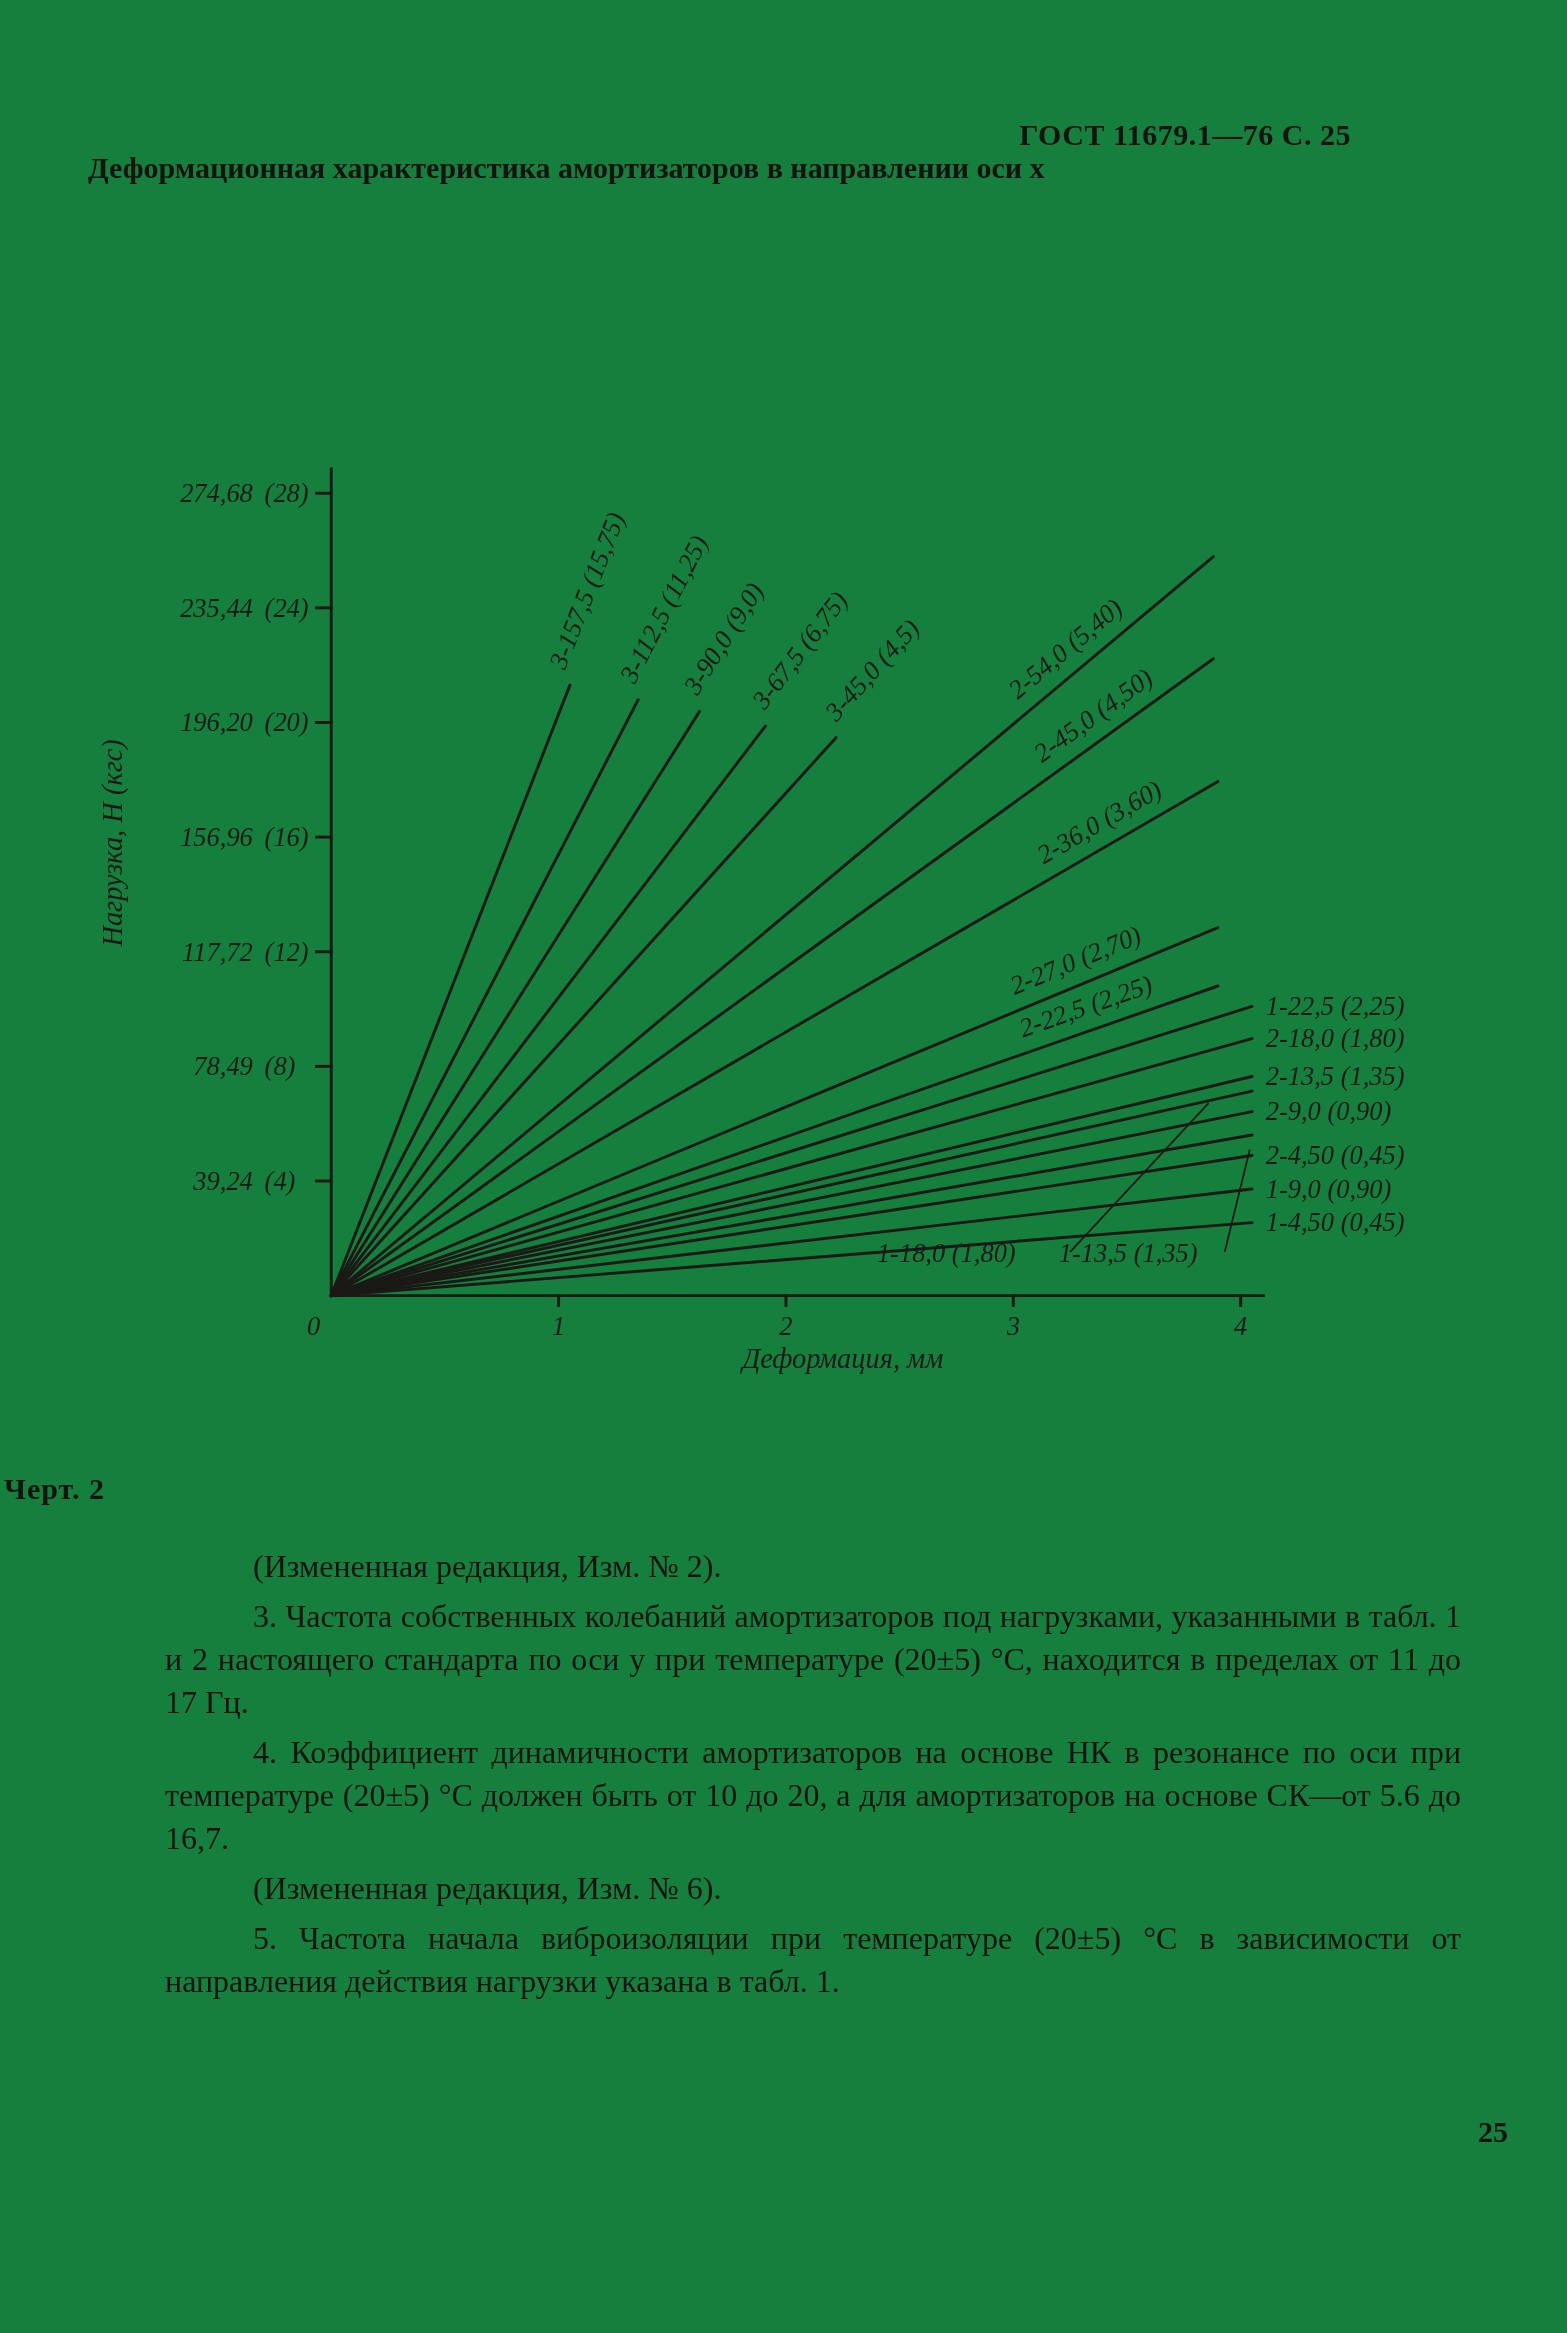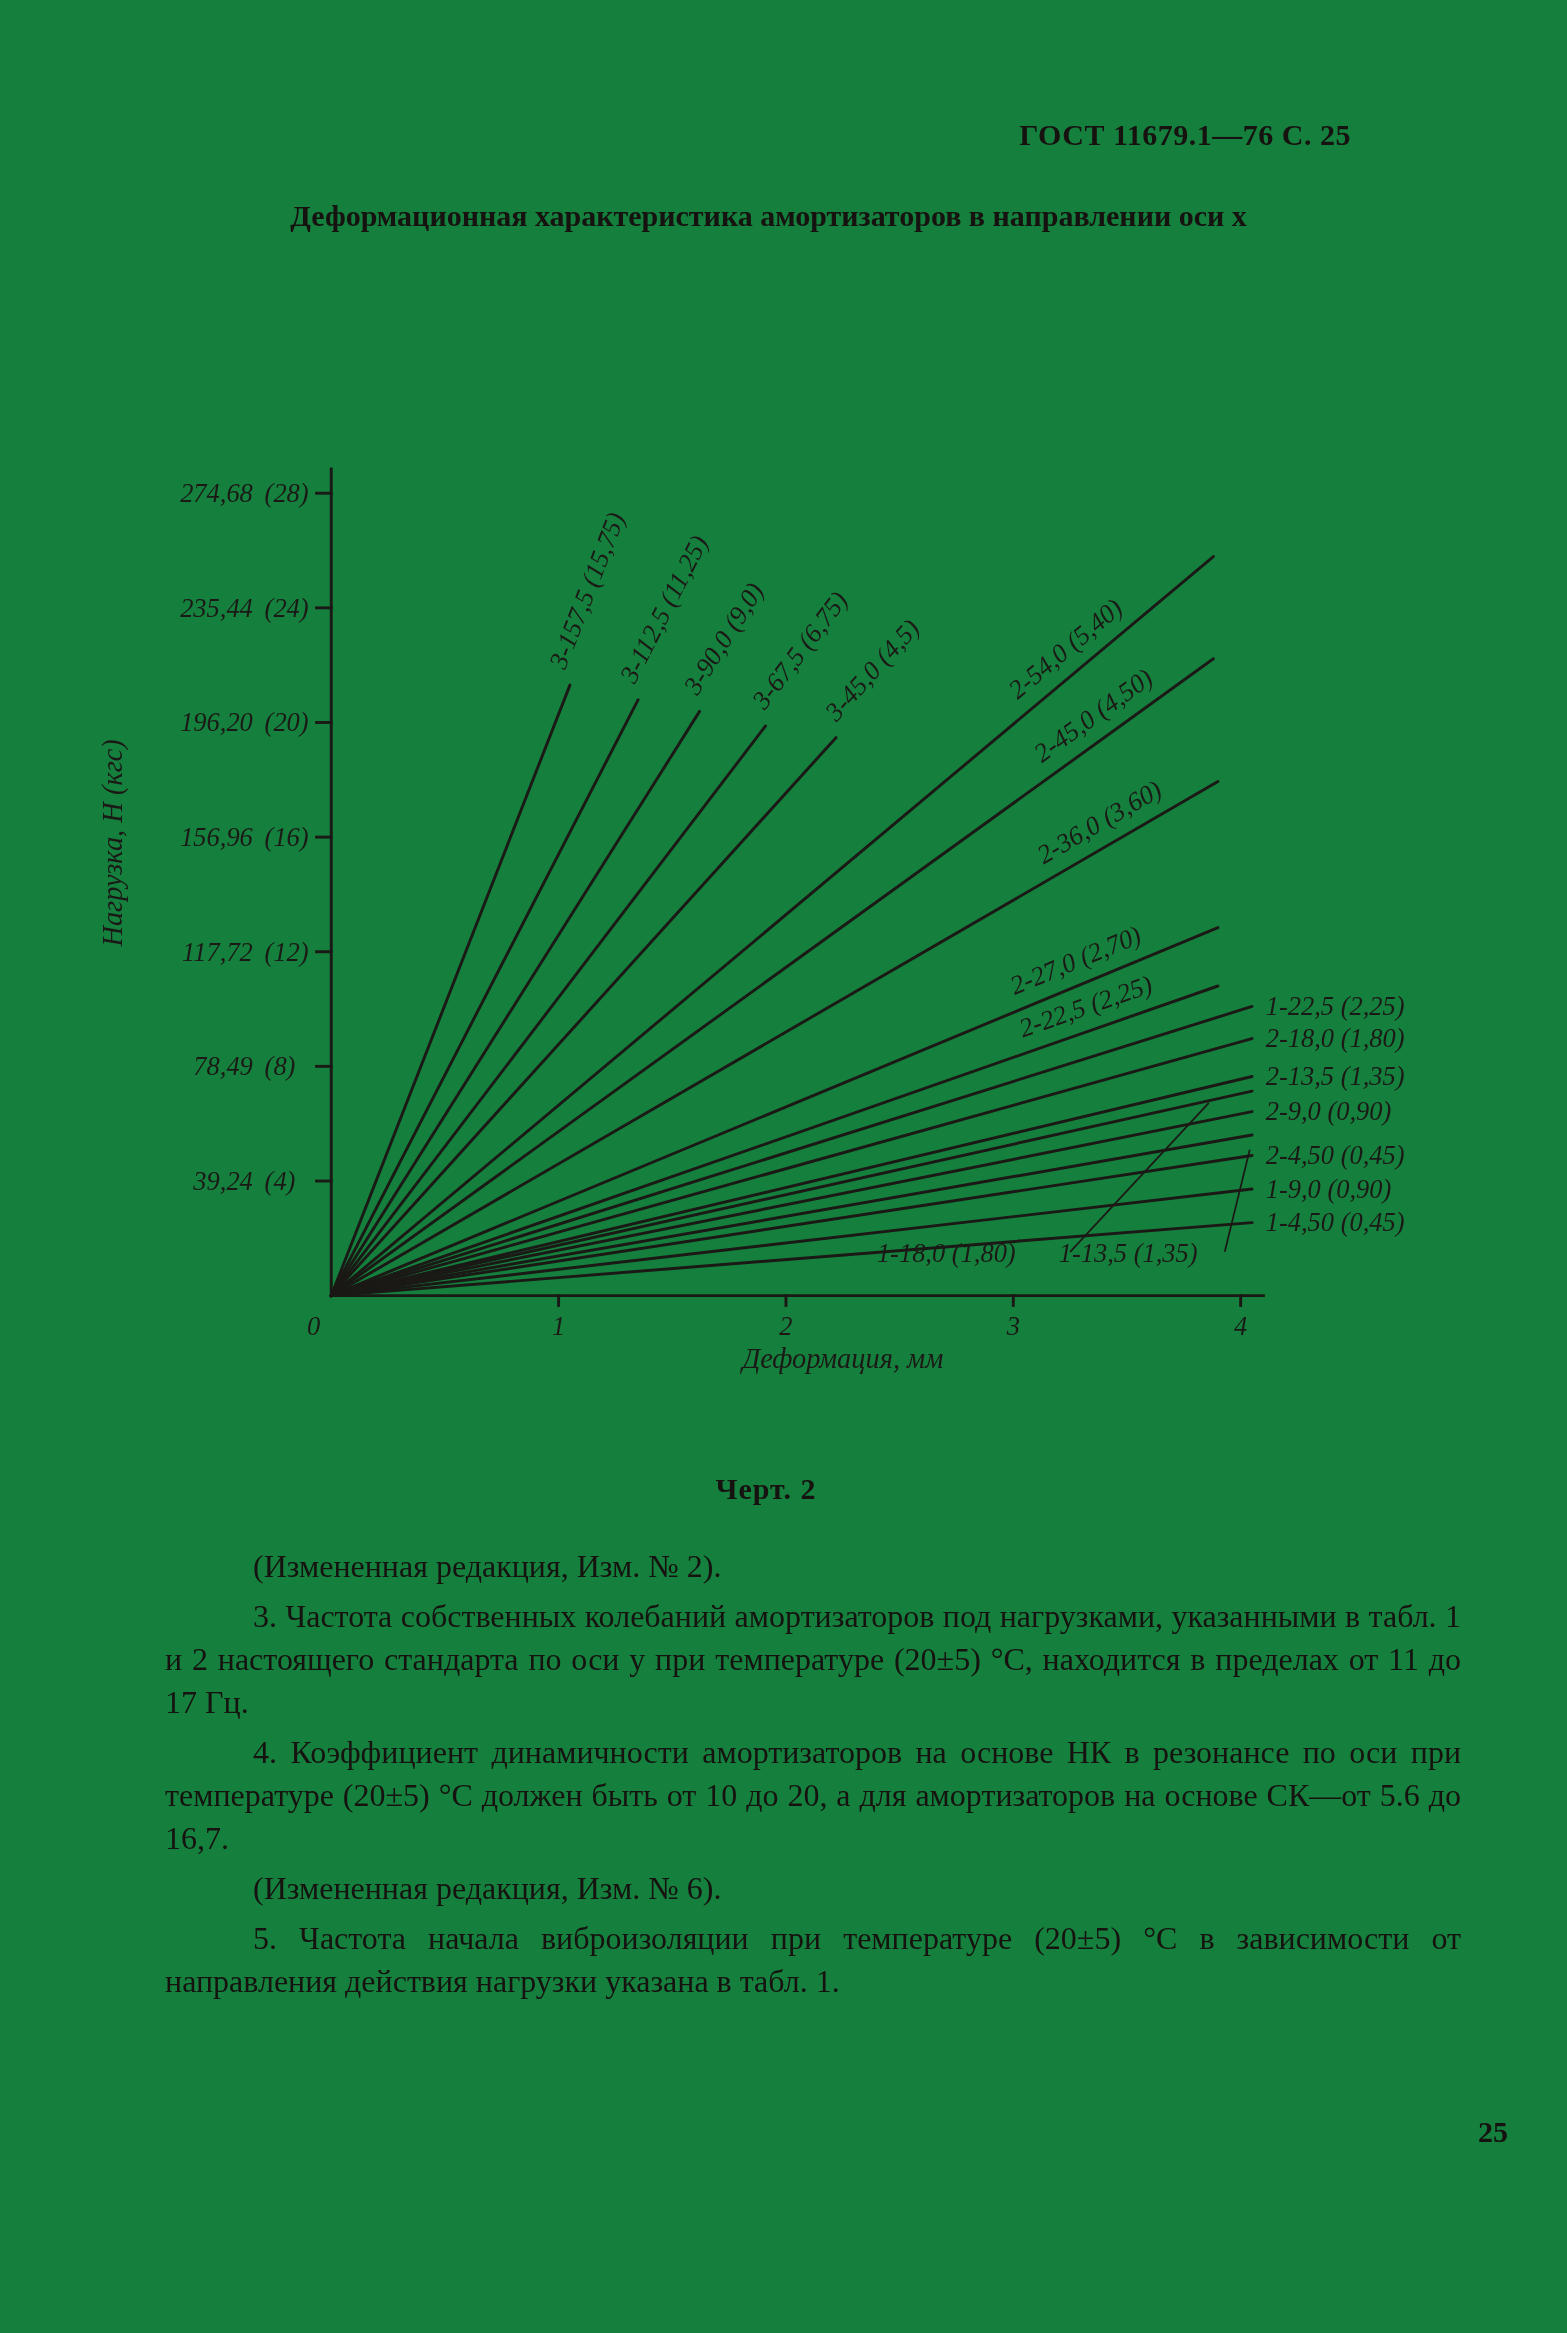--- a/index.html
+++ b/index.html
@@ -1,31 +1,31 @@
 <!DOCTYPE html>
 <html><head>
 <meta charset="utf-8">
 <style>
   * { margin:0; padding:0; box-sizing:border-box; }
   html,body { width:1567px; height:2334px; }
   body { background:#ffffff; position:relative; font-family:"Liberation Serif", serif; color:#151210; }
   .page { position:absolute; inset:0; background:#15803d; overflow:hidden; }
 
   .header { position:absolute; top:118px; right:216px; font-size:30px; font-weight:bold; letter-spacing:0.5px; white-space:nowrap; }
-  .doc-title { position:absolute; top:151px; left:88px; right:118px; text-align:center; font-size:30px; font-weight:bold;margin-top:48px; }
+  .doc-title { position:absolute; top:151px; left:88px; right:118px; font-size:30px; font-weight:bold; }
 
   #chart-svg { position:absolute; top:0; left:0; }
   .ax     { stroke:#1b1916; stroke-width:3; stroke-linecap:square; }
   .ser    { stroke:#1b1916; stroke-width:3; stroke-linecap:round; }
   .leader { stroke:#1b1916; stroke-width:1.8; }
   text.tick    { font-family:"Liberation Serif",serif; font-style:italic; font-size:27px; fill:#1b1916; }
   text.slab    { font-family:"Liberation Serif",serif; font-style:italic; font-size:27px; fill:#1b1916; white-space:pre; }
   text.axtitle { font-family:"Liberation Serif",serif; font-style:italic; font-size:29px; fill:#1b1916; }
 
-  .caption { position:absolute; top:1472px; left:4px; right:39px; text-align:center; font-size:30px; font-weight:bold; letter-spacing:1px; }
+  .caption { position:absolute; top:1472px; left:4px; right:39px; text-align:left; font-size:30px; font-weight:bold; letter-spacing:1px; }
 
   .body-text { position:absolute; top:1545px; left:165px; width:1296px; font-size:32px; line-height:43px; text-align:justify; font-weight:normal; }
   .body-text p { text-indent:88px; margin-bottom:6.9px; }
 
   .page-number { position:absolute; top:2115px; left:1478px; font-size:30px; font-weight:bold; }
 </style>
 </head>
 <body>
 
 <div class="page">

